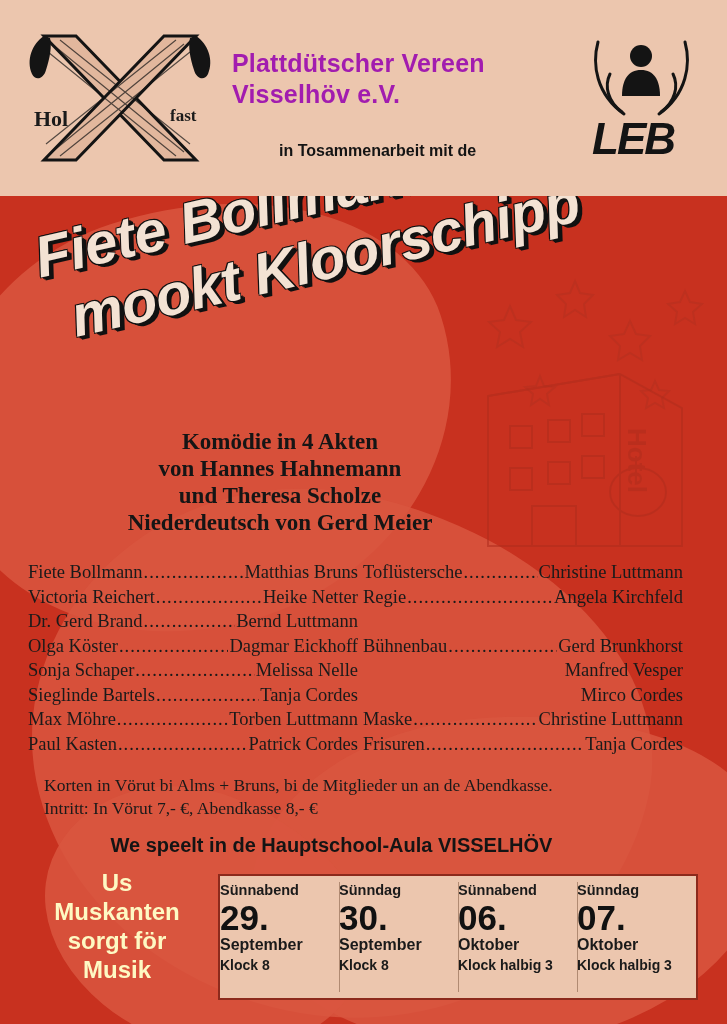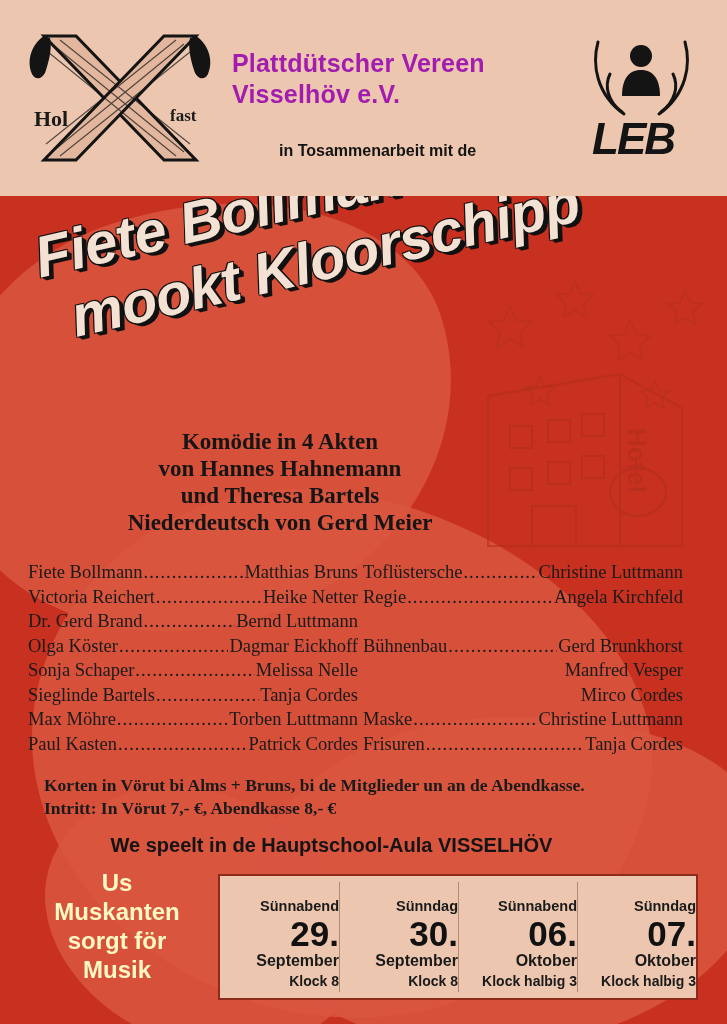--- a/index.html
+++ b/index.html
@@ -187,21 +187,21 @@
   }
   .cast-row .person { flex: 0 0 auto; }
   .cast-row.spacer { height: 24.5px; }
 
   
   .tickets {
     position: absolute;
     left: 44px; top: 578px;
     width: 660px;
     font-family: "Liberation Serif", serif;
-    font-weight: bold;
+    font-weight: normal;
     font-size: 17.5px;
     line-height: 23px;
     color: #1a1a1a;
   }
   .venue {
     position: absolute;
     left: 0; top: 638px;
     width: 593px;
     padding-left: 70px;
     box-sizing: border-box;
@@ -231,22 +231,22 @@
     left: 218px; top: 678px;
     width: 480px;
     height: 126px;
     background: #ecc6ae;
     border: 2px solid #8c2a1c;
     display: flex;
     box-sizing: border-box;
   }
   .date-cell {
     flex: 1 1 0;
-    text-align: right;
-    padding-top: 22px;
+    text-align: left;
+    padding-top: 6px;
     box-sizing: border-box;
     position: relative;
   }
   .date-cell + .date-cell::before {
     content: "";
     position: absolute;
     left: 0; top: 6px; bottom: 6px;
     width: 1px;
     background: #b08a72;
   }
@@ -367,21 +367,21 @@
     </svg>
 
     <div class="title-wrap">
       <div class="title-line">Fiete Bollmann</div>
       <div class="title-line second">mookt Kloorschipp</div>
     </div>
 
     <div class="subtitle">
       <div>Komödie in 4 Akten</div>
       <div>von Hannes Hahnemann</div>
-      <div>und Theresa Bartels</div>
+      <div>und Theresa Scholze</div>
       <div>Niederdeutsch von Gerd Meier</div>
     </div>
 
     <div class="cast">
       <div class="cast-col cast-left" id="cast-left">
           <div class="cast-row">
             <span class="role">Fiete Bollmann</span>
             <span class="dots">........................................</span>
             <span class="person">Matthias Bruns</span>
           </div>

